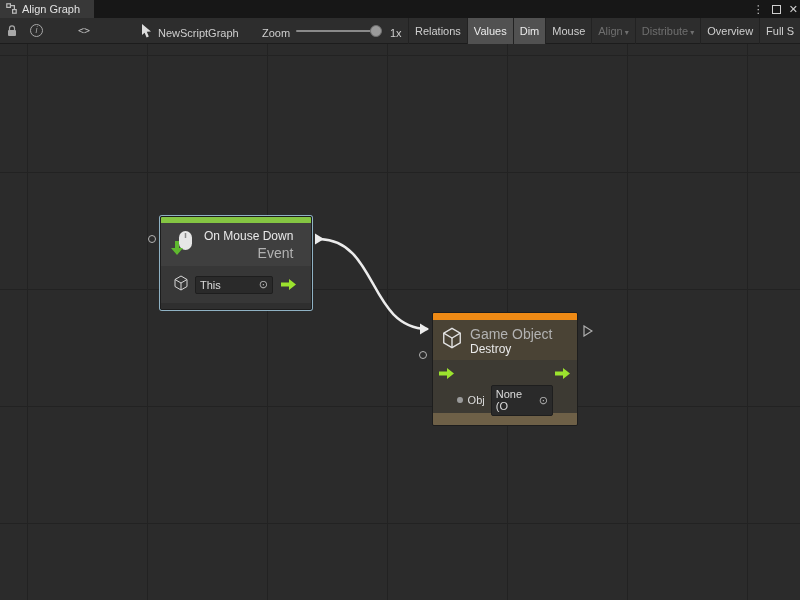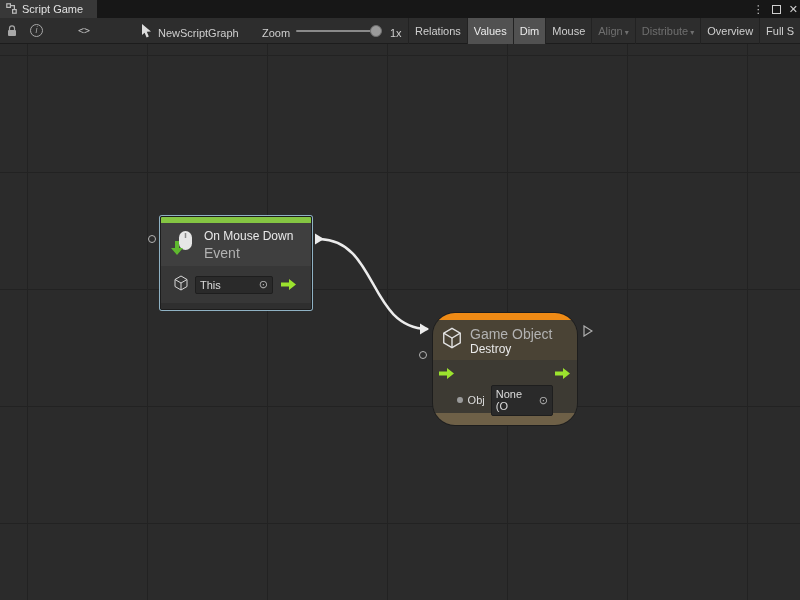--- a/index.html
+++ b/index.html
@@ -49,27 +49,27 @@
               linear-gradient(to right, #222222 1px, transparent 1px),
               linear-gradient(to bottom, #222222 1px, transparent 1px);
             background-size:120px 117px;
             background-position:27px 11px; }
   .wire-layer { position:absolute; left:0; top:0; width:800px; height:556px; pointer-events:none; }
 
   
   .node { position:absolute; border:1px solid #1d1d1d; border-radius:2px; overflow:hidden; }
   .node.event { left:160px; top:172px; width:152px;
                 box-shadow:0 0 0 1px var(--selection, #8fb2c4); }
-  .node.destroy { left:432px; top:268px; width:146px;border-radius:23px; }
+  .node.destroy { left:432px; top:268px; width:146px; }
 
   .accent { height:6px; }
   .accent.ev { background:var(--event_accent,#85c643); }
   .accent.de { height:7px; background:var(--destroy_accent,#ee8a15); }
 
-  .ev-head { height:43px; background:#3f3f3f; display:flex; align-items:center; padding:0 8px; gap:7px; }
+  .ev-head { height:43px; background:#3f3f3f; display:flex; align-items:center; padding:0 8px; gap:7px;text-align:right; }
   .ttl .t1 { font-size:12px; color:#e9e9e9; }
   .ttl .t2 { font-size:14px; color:#b2b2b2; margin-top:2px; }
   .ev-body { height:37px; background:#373737; display:flex; align-items:center; padding:0 12px; }
   .ev-foot { height:6px; background:#2f2f2f; }
 
   .de-head { height:40px; background:#4a4335; display:flex; align-items:center; padding:0 8px; gap:7px; }
   .de-row1 { height:27px; background:#3d3a33; display:flex; align-items:center; padding:0 6px; }
   .de-row2 { height:26px; background:#3d3a33; display:flex; align-items:center; padding:0 24px; }
   .de-foot { height:12px; background:#6e6047; }
 
@@ -100,21 +100,21 @@
   <div class="tab">
     <span>
       <svg width="11" height="11" viewBox="0 0 11 11">
           <g fill="none" stroke="#bcbcbc" stroke-width="1.2">
             <rect x="0.8" y="0.8" width="3.6" height="3.6"></rect>
             <rect x="6.6" y="6.6" width="3.6" height="3.6"></rect>
             <path d="M4.4 2.6 H8.4 V6.6"></path>
           </g>
         </svg>
     </span>
-    <span>Script Game</span>
+    <span>Align Graph</span>
   </div>
   <div class="titlebar-right">
     <span class="tb-glyph">⋮</span>
     <span class="win-restore"></span>
     <span class="tb-glyph">✕</span>
   </div>
 </div>
 
 <div class="toolbar">
   <span class="lock-icon">

